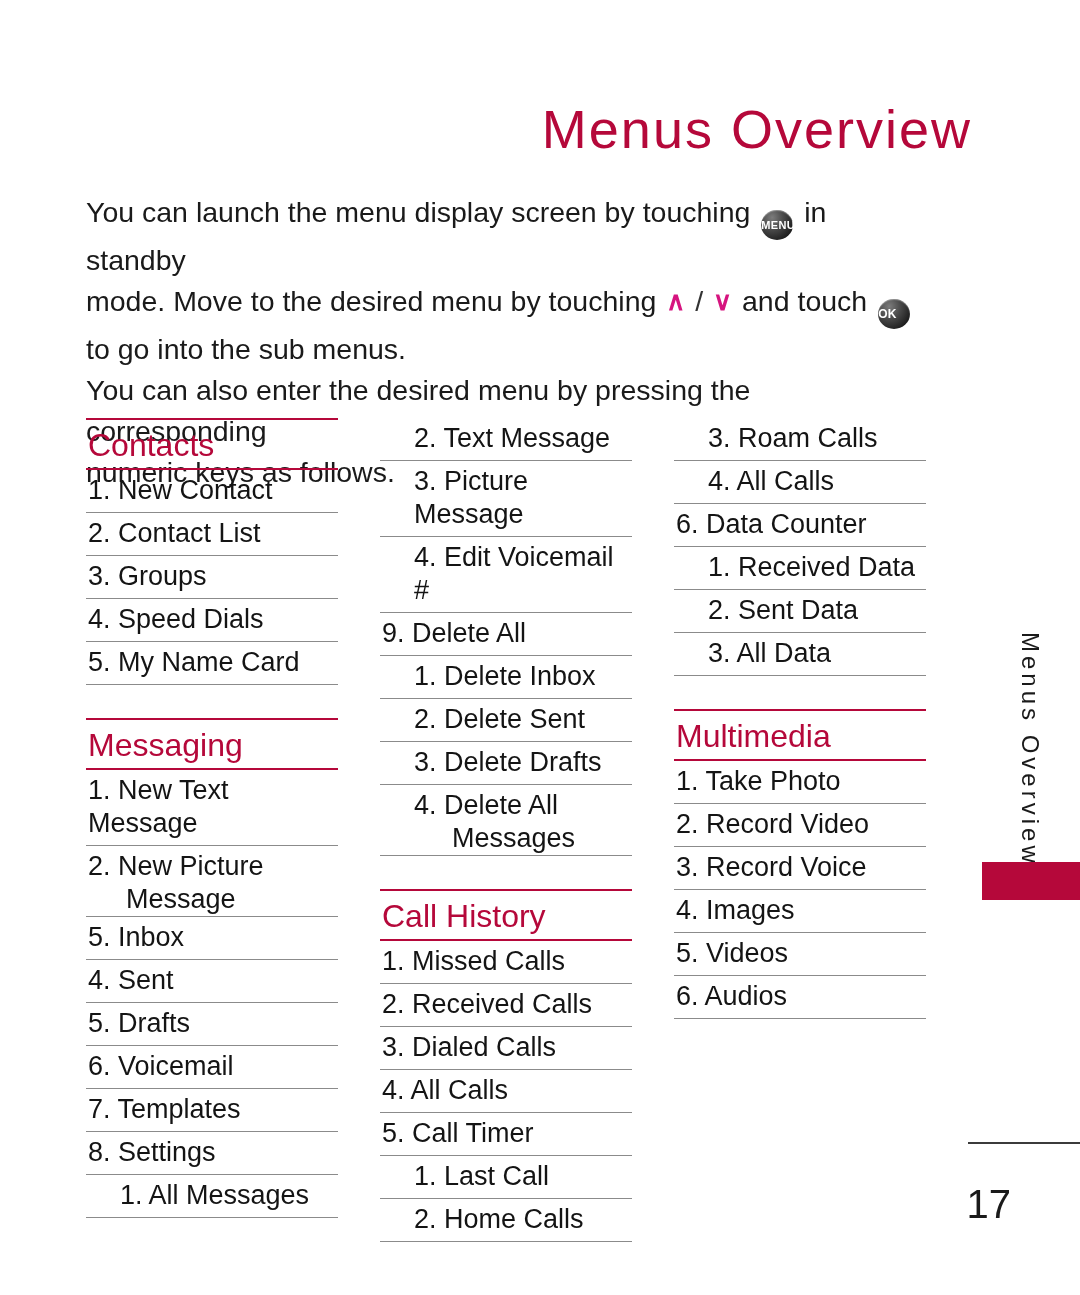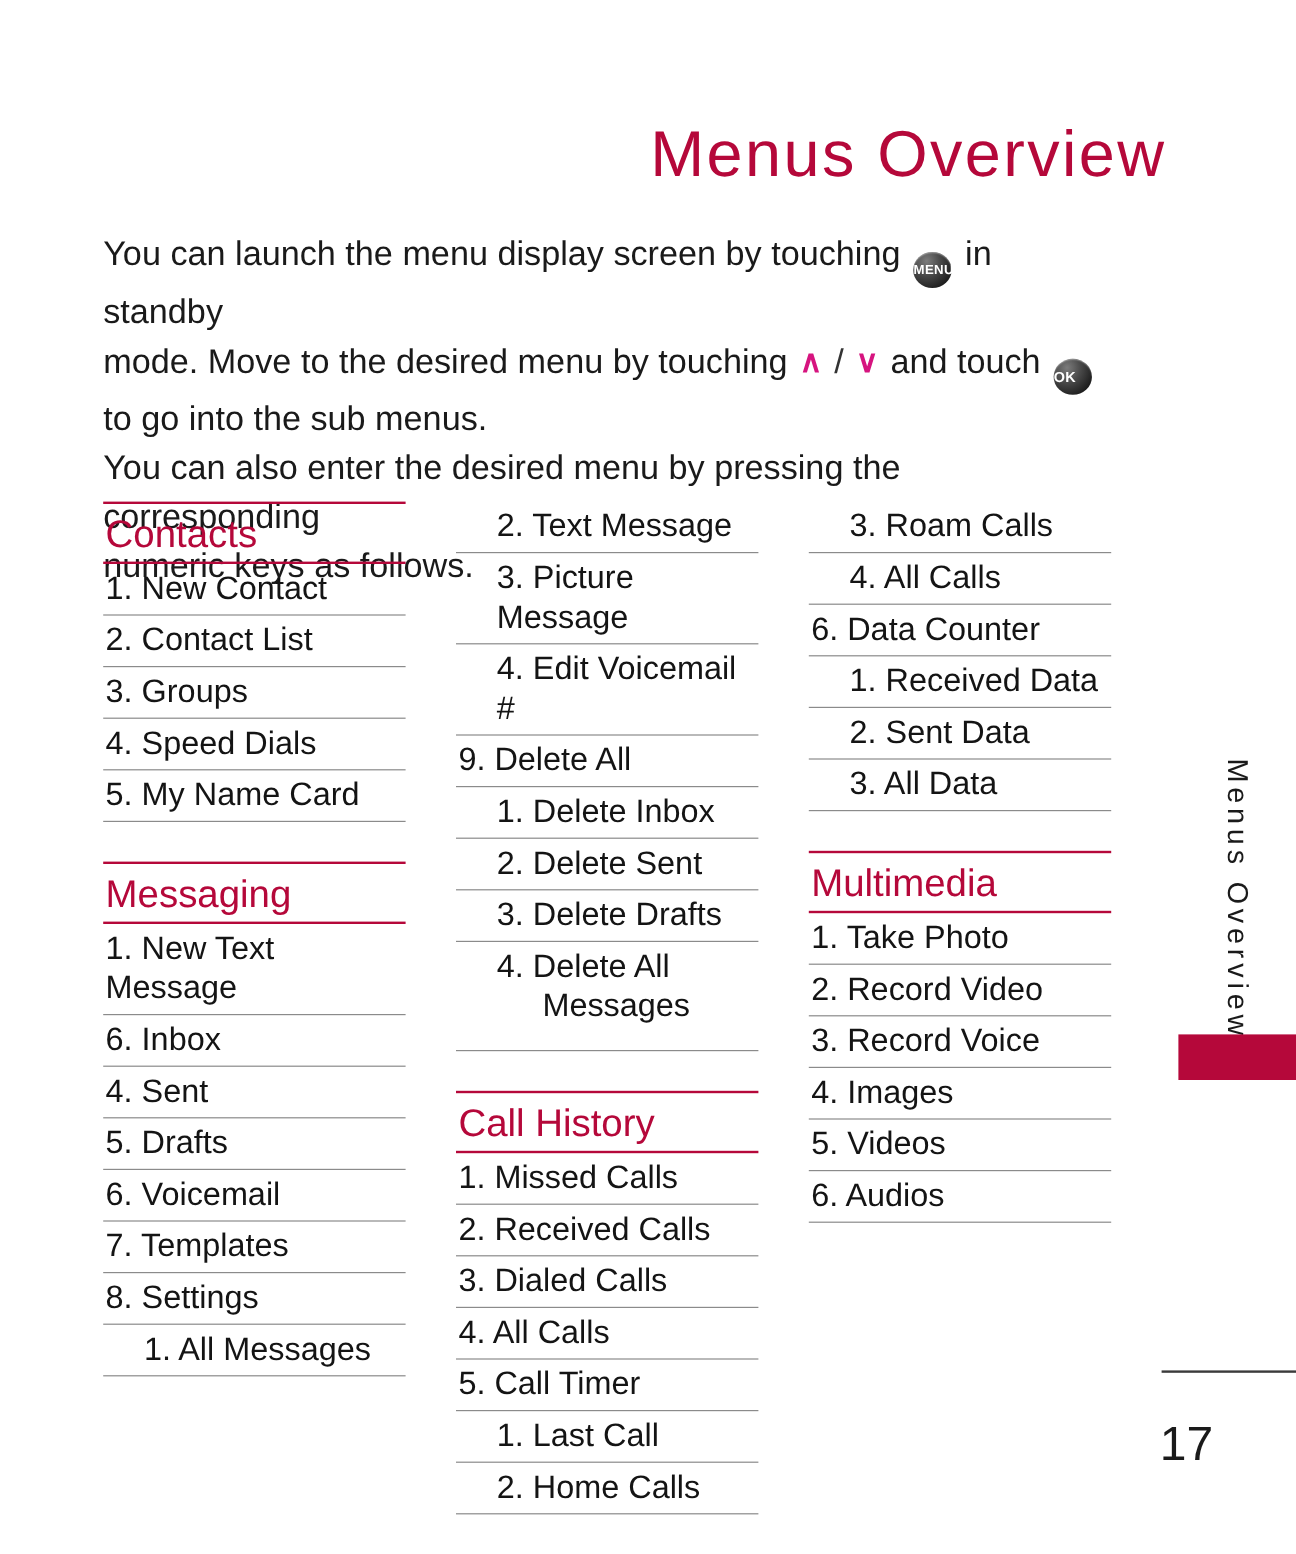--- a/index.html
+++ b/index.html
@@ -97,21 +97,21 @@
     padding: 0;
   }
   .menu-list li {
     font-size: 27px;
     line-height: 33px;
     padding: 4px 0 5px 2px;
     border-bottom: 1.6px solid #8b8b8b;
     color: #141414;
   }
   .menu-list li.lv2 { padding-left: 34px; }
-  .menu-list li.wrap { padding-bottom: 20px; }
+  .menu-list li.wrap { padding-bottom: 0; }
   .menu-list li .cont {
     display: block;
     padding-left: 38px;
   }
 
   
   .side-tab-label {
     position: absolute;
     right: 36px;
     top: 632px;
@@ -181,21 +181,22 @@
           <li class=""><span>2. Contact List</span></li>
           <li class=""><span>3. Groups</span></li>
           <li class=""><span>4. Speed Dials</span></li>
           <li class=""><span>5. My Name Card</span></li>
         </ul>
       </div>
       <div class="section">
         <div class="sect-head">Messaging</div>
         <ul class="menu-list">
           <li class=""><span>1. New Text Message</span></li>
-          <li class=""><span>6. Inbox</span></li>
+          <li class=" wrap"><span>2. New Picture</span><span class="cont">Message</span></li>
+          <li class=""><span>5. Inbox</span></li>
           <li class=""><span>4. Sent</span></li>
           <li class=""><span>5. Drafts</span></li>
           <li class=""><span>6. Voicemail</span></li>
           <li class=""><span>7. Templates</span></li>
           <li class=""><span>8. Settings</span></li>
           <li class="lv2"><span>1. All Messages</span></li>
         </ul>
       </div>
     </div>
     <div class="col">

